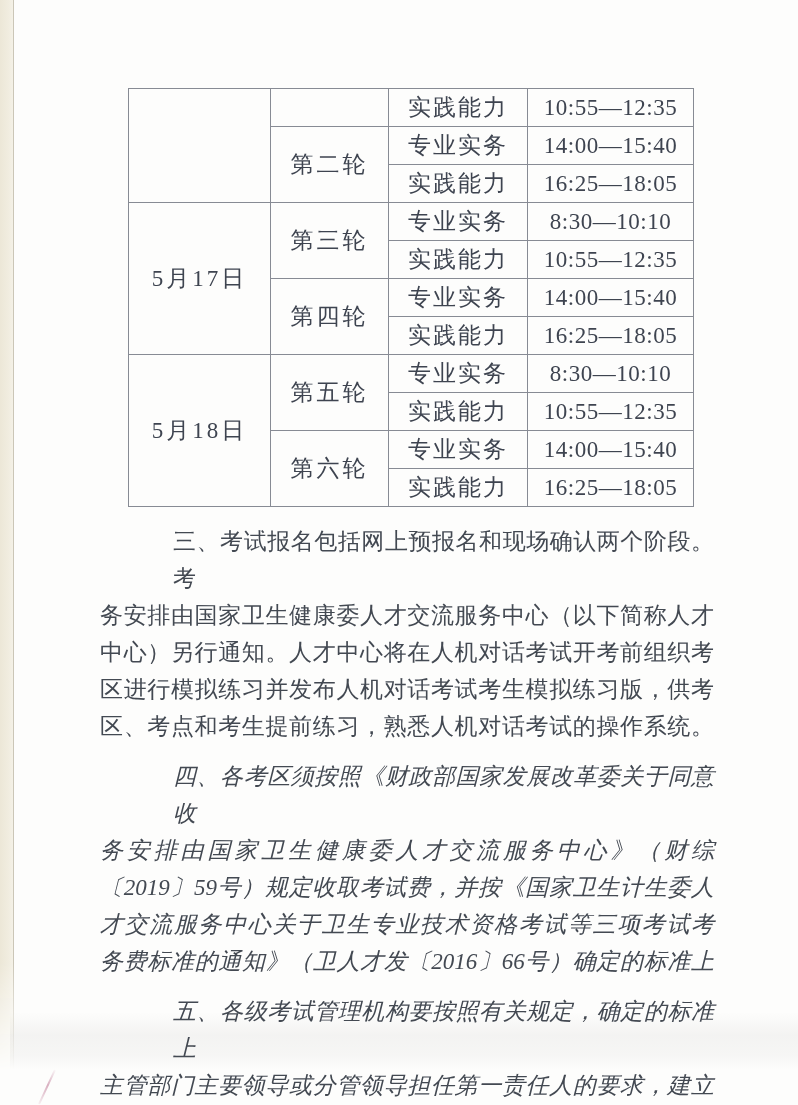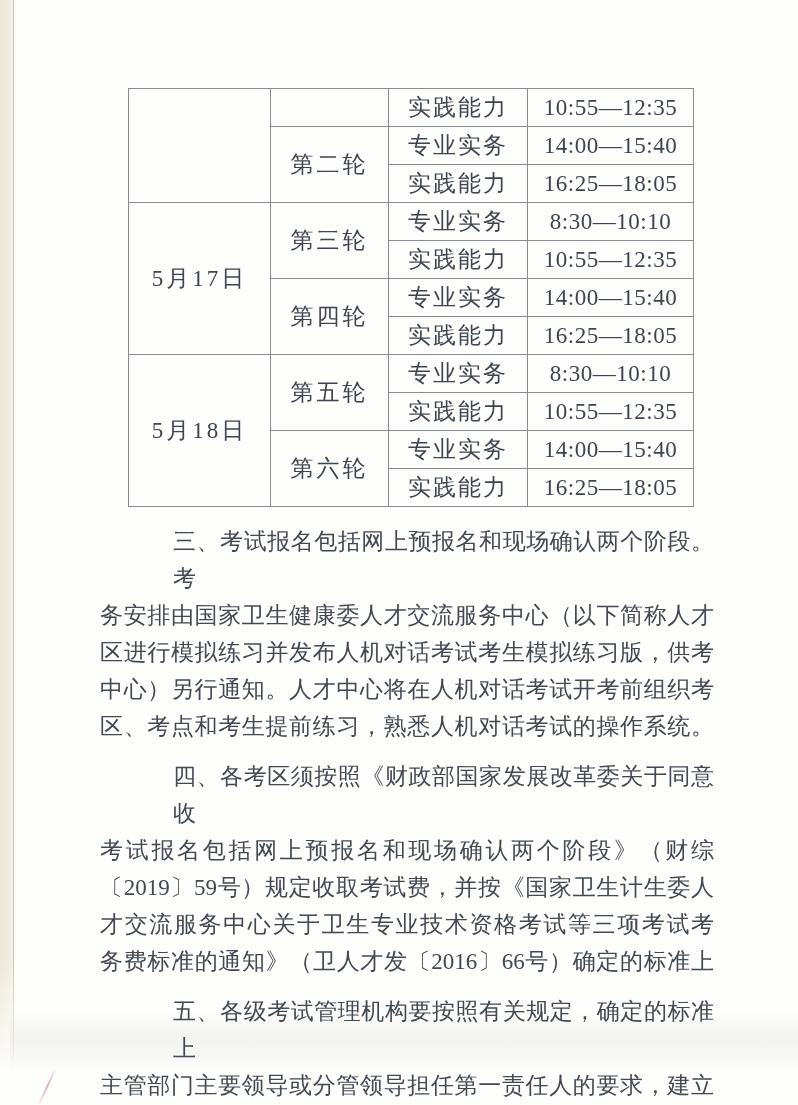--- a/index.html
+++ b/index.html
@@ -42,21 +42,21 @@
   }
   td.date-cell   { letter-spacing:3px; }
   td.round-cell  { letter-spacing:3px; }
   td.subject-cell{ letter-spacing:2px; }
   td.time-cell   { font-size:22px; letter-spacing:0.5px; }
   
   .text-block {
     position:absolute; left:100px; top:510px; width:614px;
     font-size:23px; line-height:37px; color:#434952;
   }
-  .para + .para { margin-top:5px; }
+  .para + .para { margin-top:5px;font-style:italic; }
   .line { text-align:justify; text-align-last:justify; }
   .line.first { padding-left:73px;margin-top:13px; }
   .line.end { text-align-last:left; }
 </style>
 </head>
 <body>
 
 <div class="edge-strip"></div>
 <div class="shadow-band"></div>
 <div class="scratch"></div>
@@ -122,27 +122,27 @@
       <td class="subject-cell">实践能力</td>
       <td class="time-cell">16:25—18:05</td>
     </tr>
   </tbody>
 </table>
 
 <div class="text-block">
   <div class="para">
     <div class="line first">三、考试报名包括网上预报名和现场确认两个阶段。考</div>
     <div class="line">务安排由国家卫生健康委人才交流服务中心（以下简称人才</div>
+    <div class="line">中心）另行通知。人才中心将在人机对话考试开考前组织考</div>
     <div class="line">区进行模拟练习并发布人机对话考试考生模拟练习版，供考</div>
-    <div class="line">中心）另行通知。人才中心将在人机对话考试开考前组织考</div>
     <div class="line">区、考点和考生提前练习，熟悉人机对话考试的操作系统。</div>
   </div>
   <div class="para">
     <div class="line first">四、各考区须按照《财政部国家发展改革委关于同意收</div>
-    <div class="line">考试报名包括网上预报名和现场确认两个阶段》（财综</div>
+    <div class="line">务安排由国家卫生健康委人才交流服务中心》（财综</div>
     <div class="line">〔2019〕59号）规定收取考试费，并按《国家卫生计生委人</div>
     <div class="line">才交流服务中心关于卫生专业技术资格考试等三项考试考</div>
     <div class="line">务费标准的通知》（卫人才发〔2016〕66号）确定的标准上</div>
   </div>
   <div class="para">
     <div class="line first">五、各级考试管理机构要按照有关规定，确定的标准上</div>
     <div class="line">主管部门主要领导或分管领导担任第一责任人的要求，建立</div>
   </div>
 </div>
 

